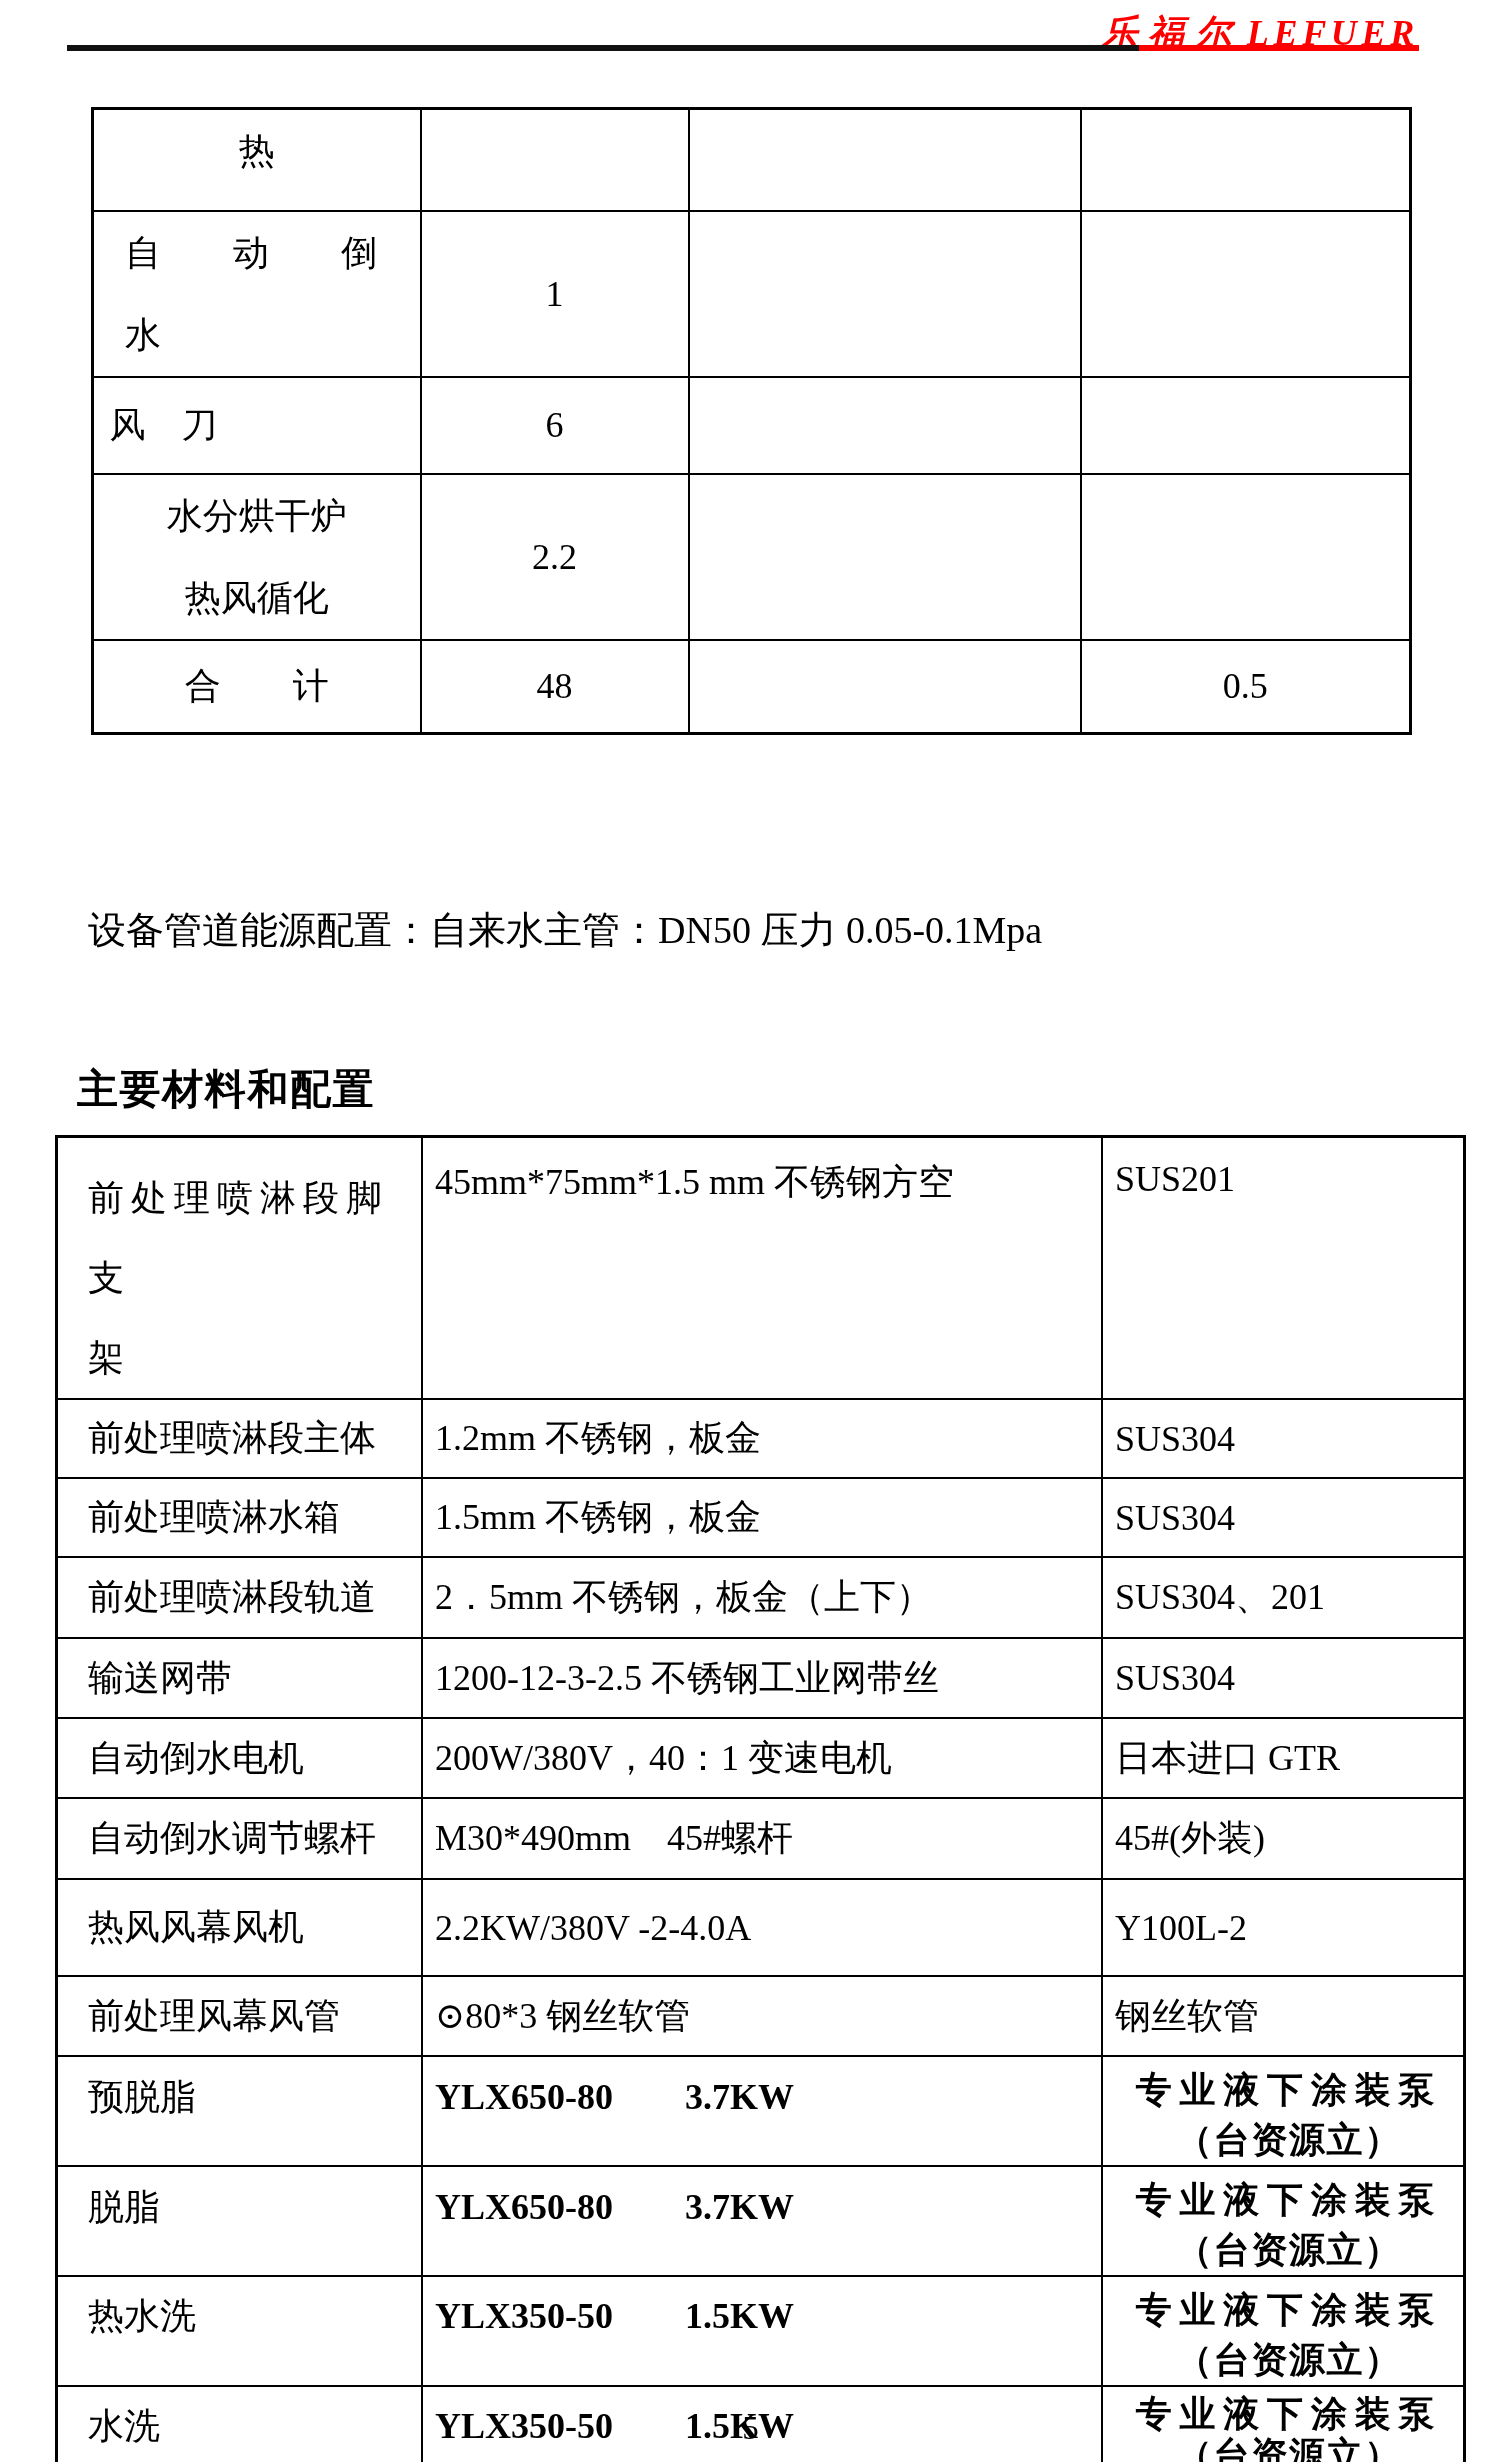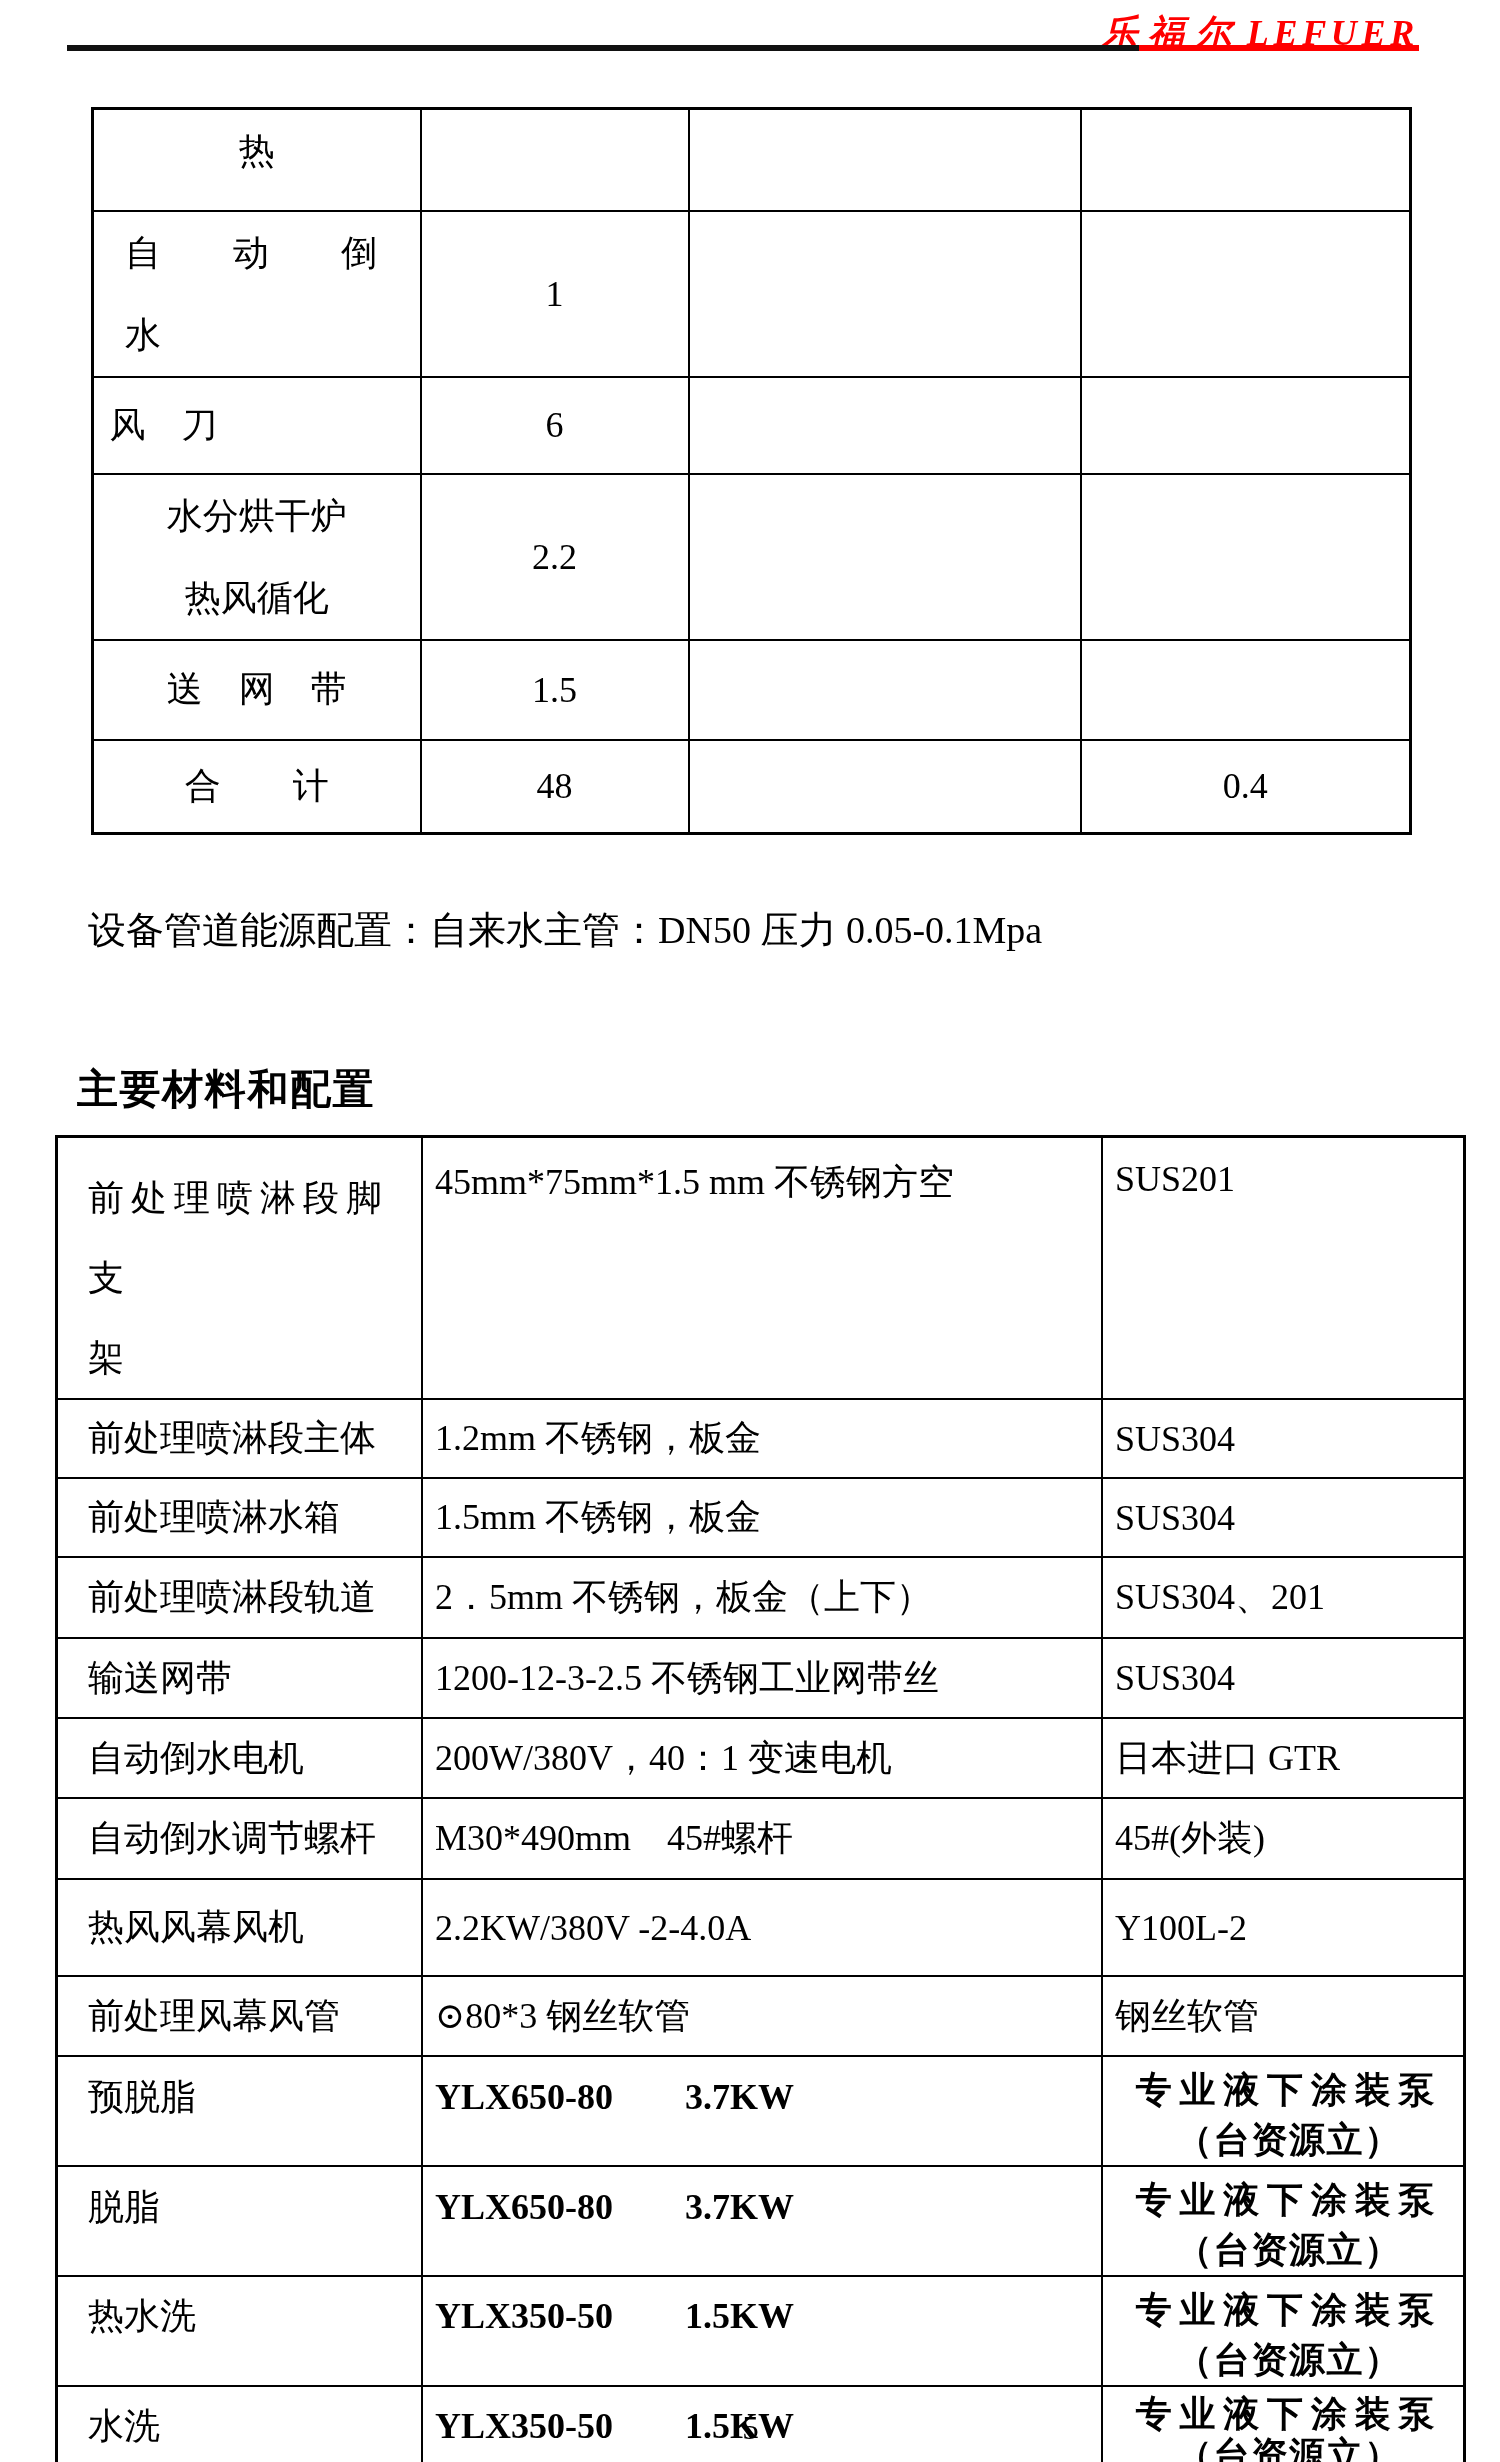--- a/index.html
+++ b/index.html
@@ -97,31 +97,25 @@
     </tr>
     <tr style="height:163px">
       <td class="two-line ctr">
         <div>水分烘干炉</div>
         <div>热风循化</div>
       </td>
       <td class="val">2.2</td>
       <td></td>
       <td></td>
     </tr>
-    <tr style="height:100px">
-      <td class="ctr">送　网　带</td>
-      <td class="val">1.5</td>
-      <td></td>
-      <td></td>
-    </tr>
     <tr style="height:94px">
       <td class="ctr">合　　计</td>
       <td class="val">48</td>
       <td></td>
-      <td class="val">0.4</td>
+      <td class="val">0.5</td>
     </tr>
   </tbody>
     </table>
 
   <div class="note note1">设备管道能源配置：自来水主管：DN50 压力 0.05-0.1Mpa</div>
 
   <div class="section-heading">主要材料和配置</div>
 
   <table class="mt">
     <colgroup>

